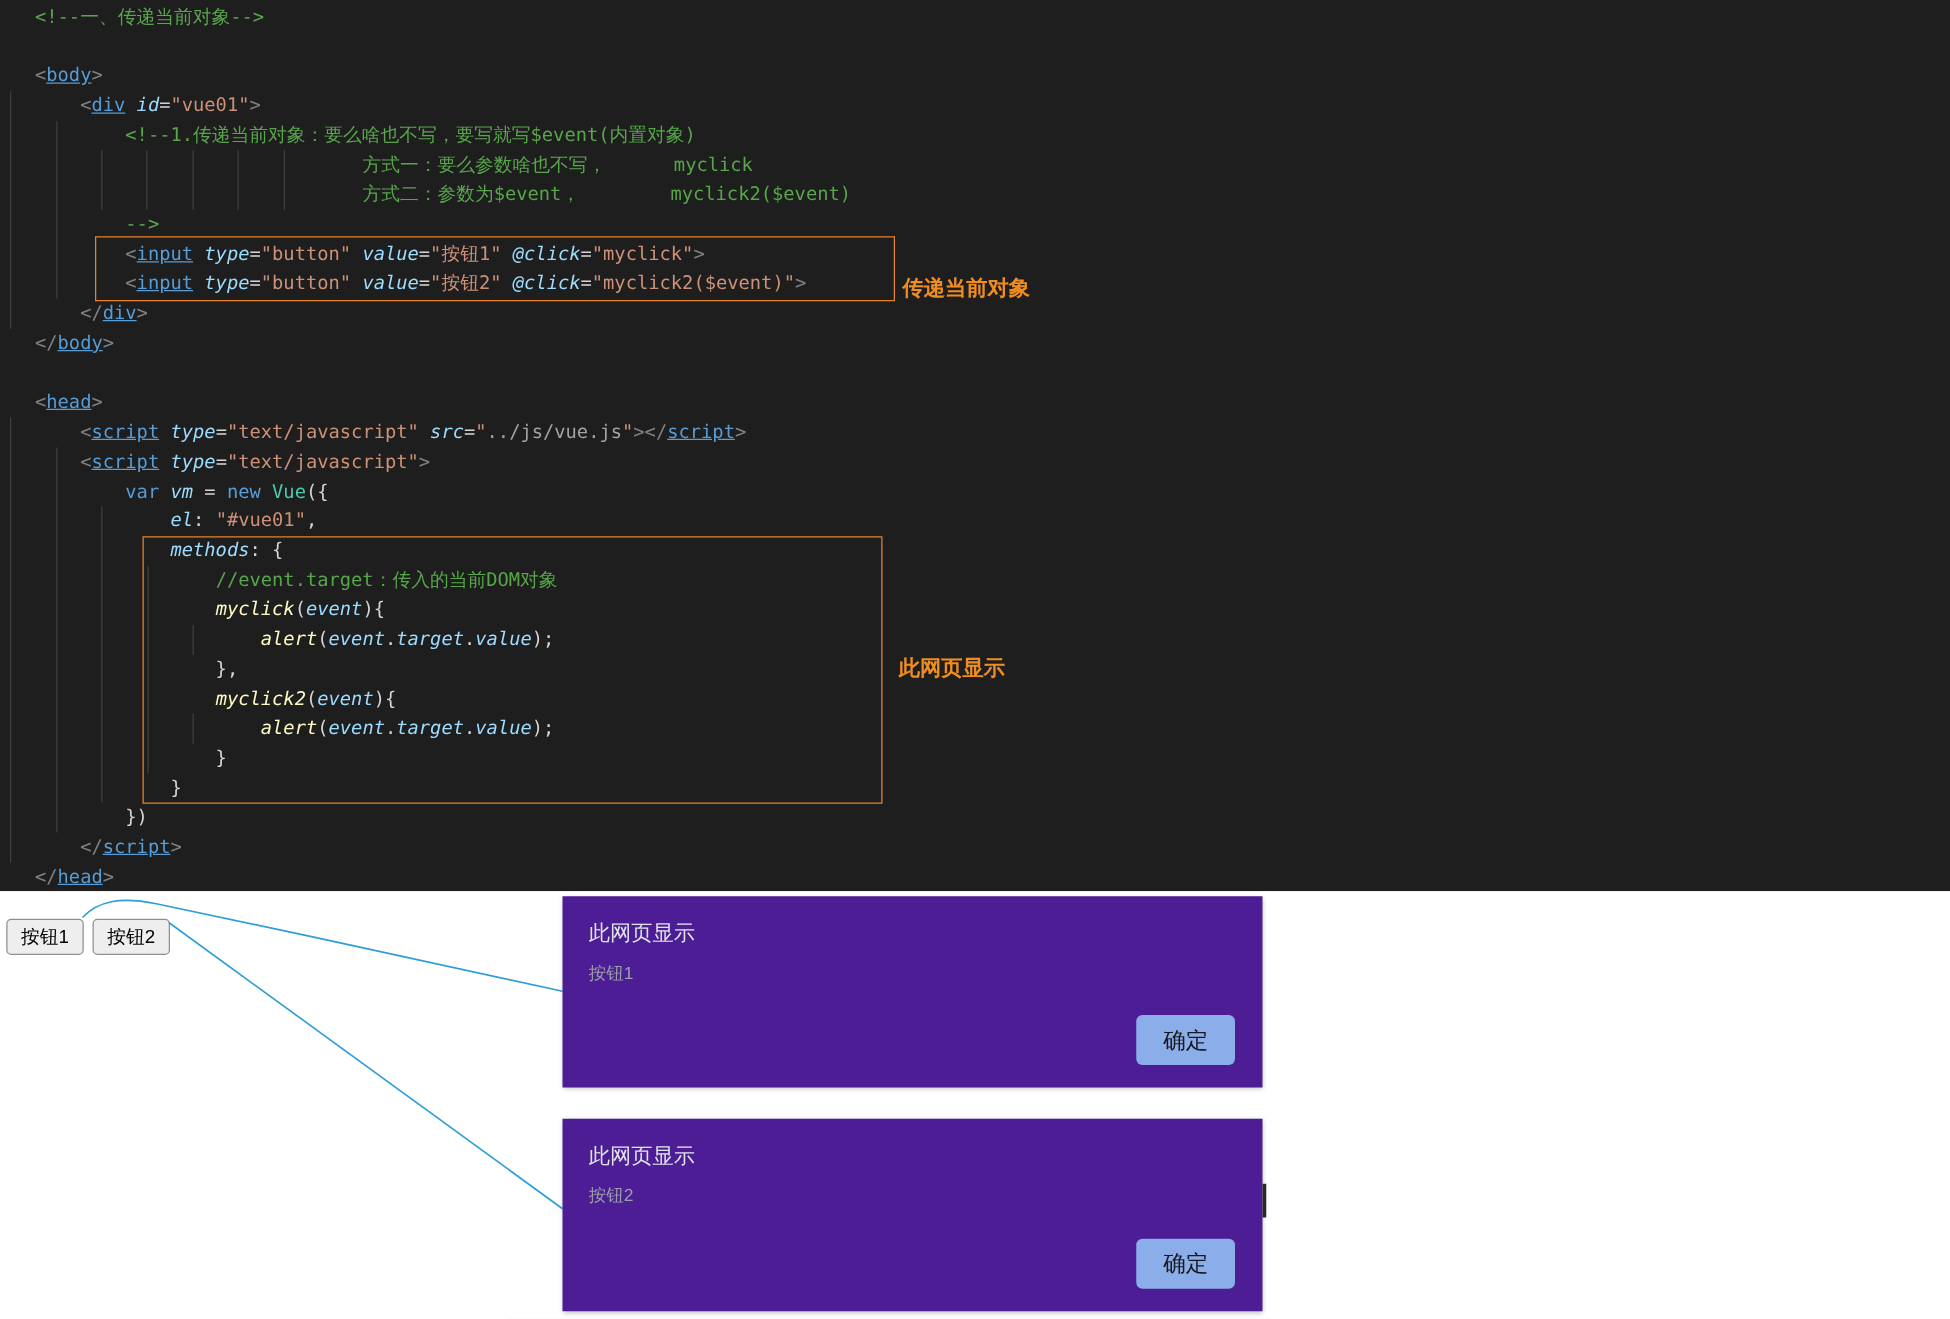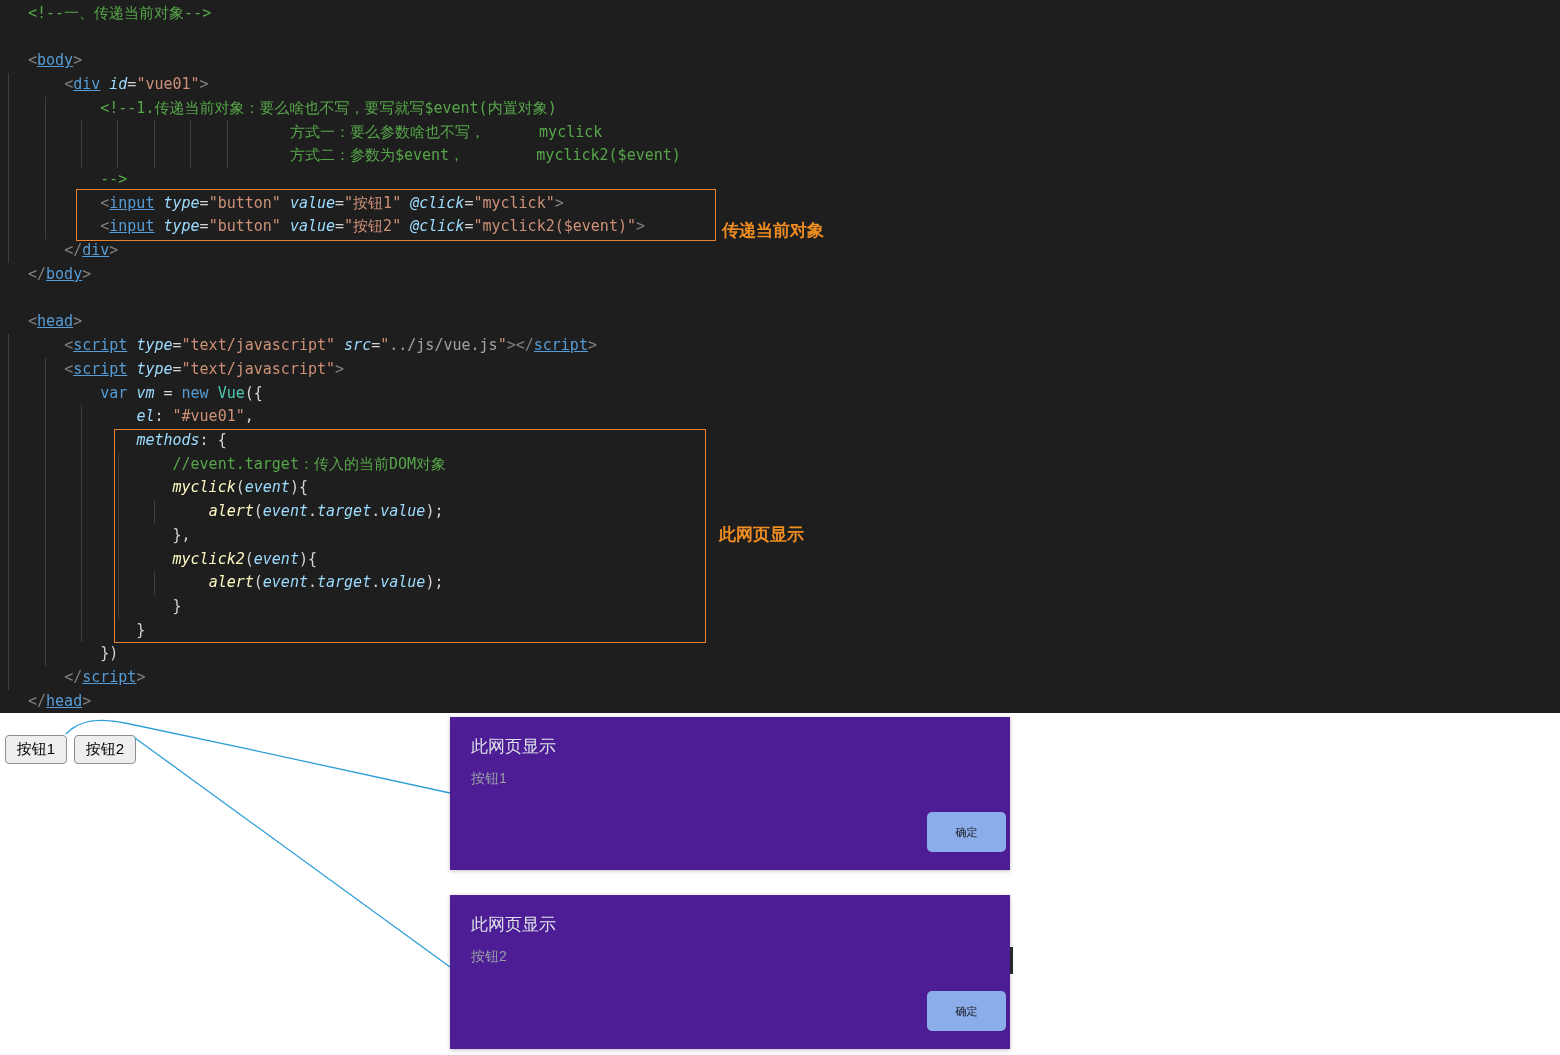--- a/index.html
+++ b/index.html
@@ -106,29 +106,29 @@
     color: #dfe3e8;
   }
   .dialog-msg {
     position: absolute;
     left: 21px; top: 53px;
     font-size: 14px;
     color: #9aa0a6;
   }
   .ok-btn {
     position: absolute;
-    right: 4px; bottom: 18px;
+    right: 22px; bottom: 18px;
     width: 79px;
     height: 40px;
     background: #8badea;
     color: #17191d;
     border: none;
     border-radius: 5px;
     font-family: "Liberation Sans", "DejaVu Sans", sans-serif;
-    font-size: 11px;
+    font-size: 18px;
     cursor: pointer;
   }
   #connectors {
     position: absolute;
     left: 0; top: 0;
     width: 1560px;
     height: 342px;
     pointer-events: none;
   }
   #artifact-notch {

